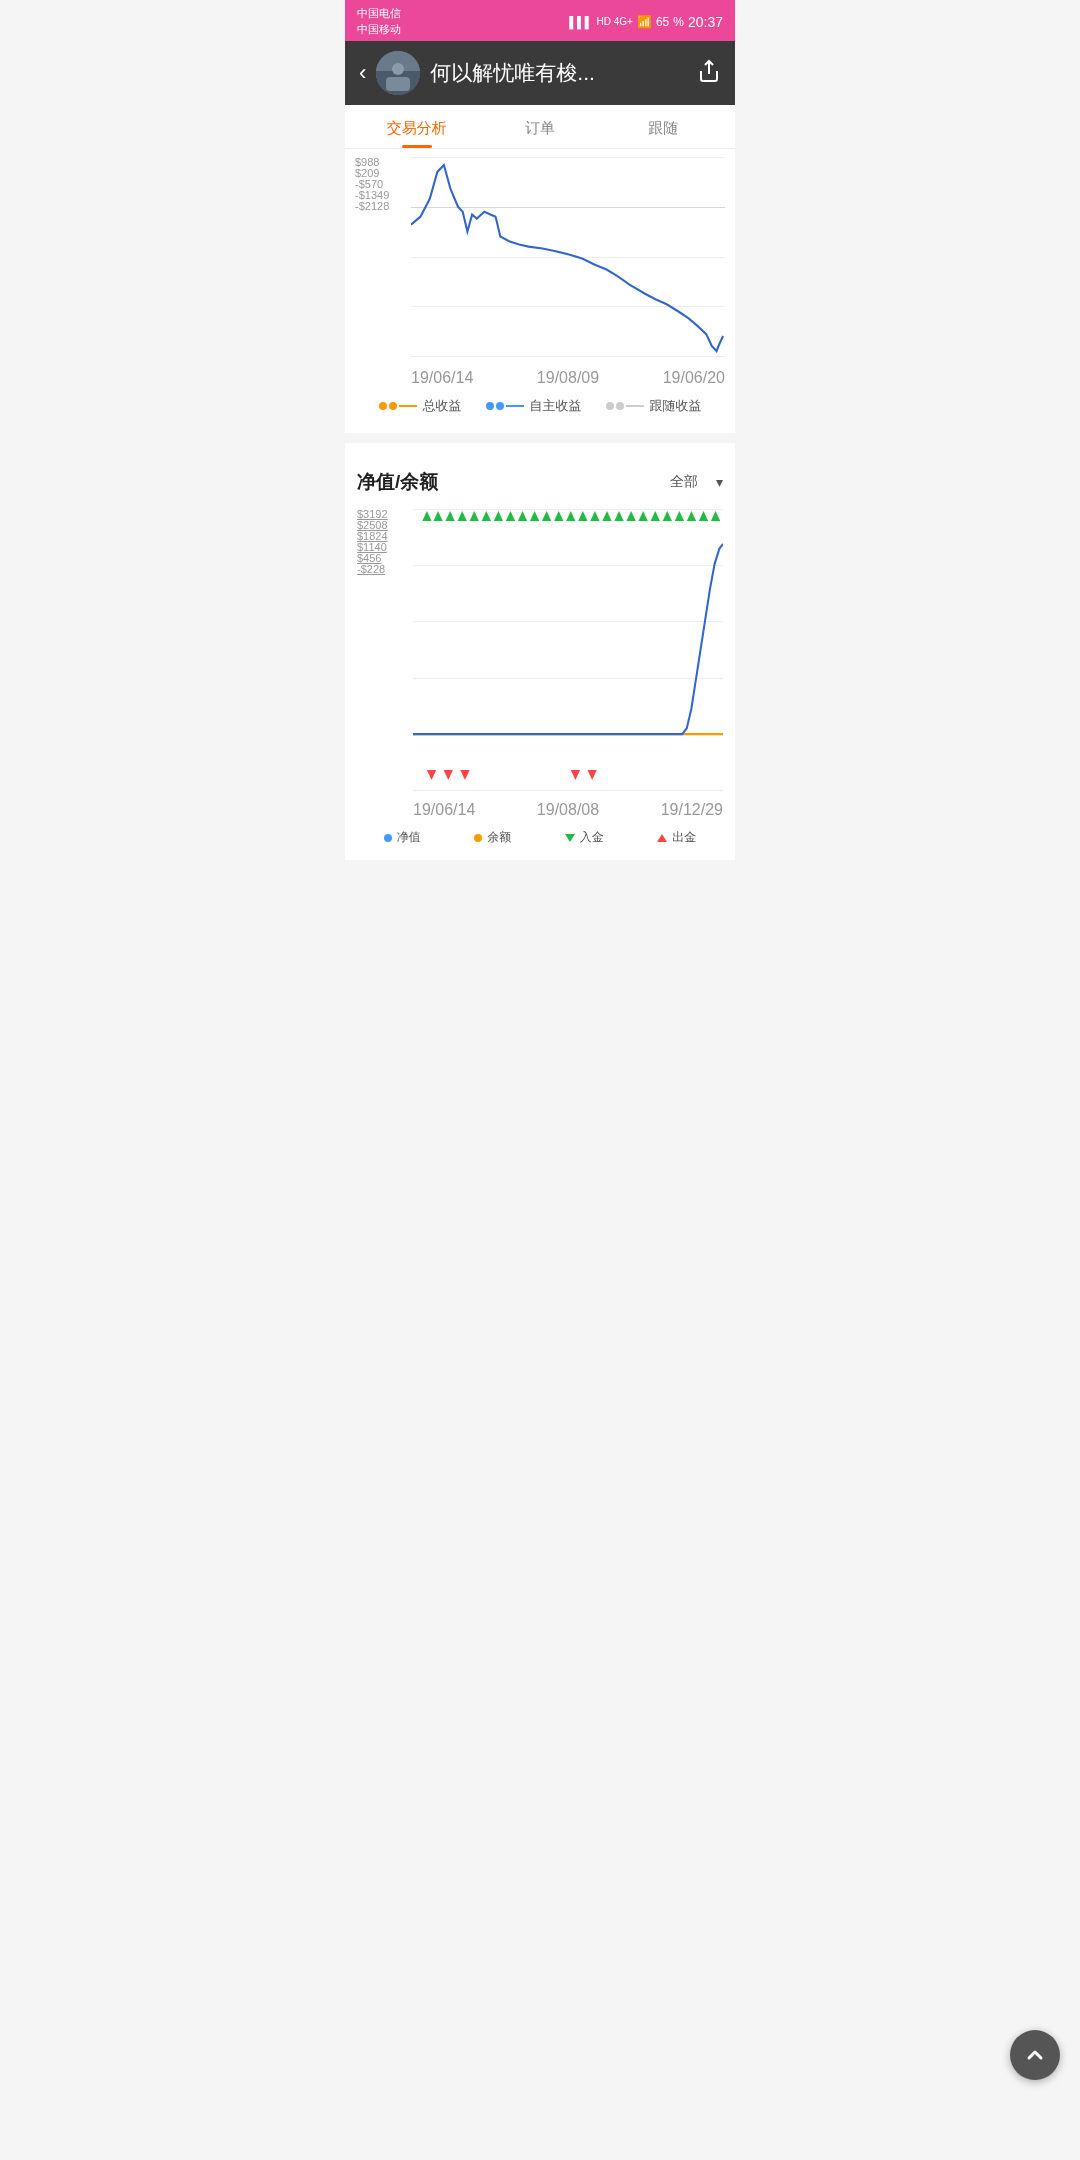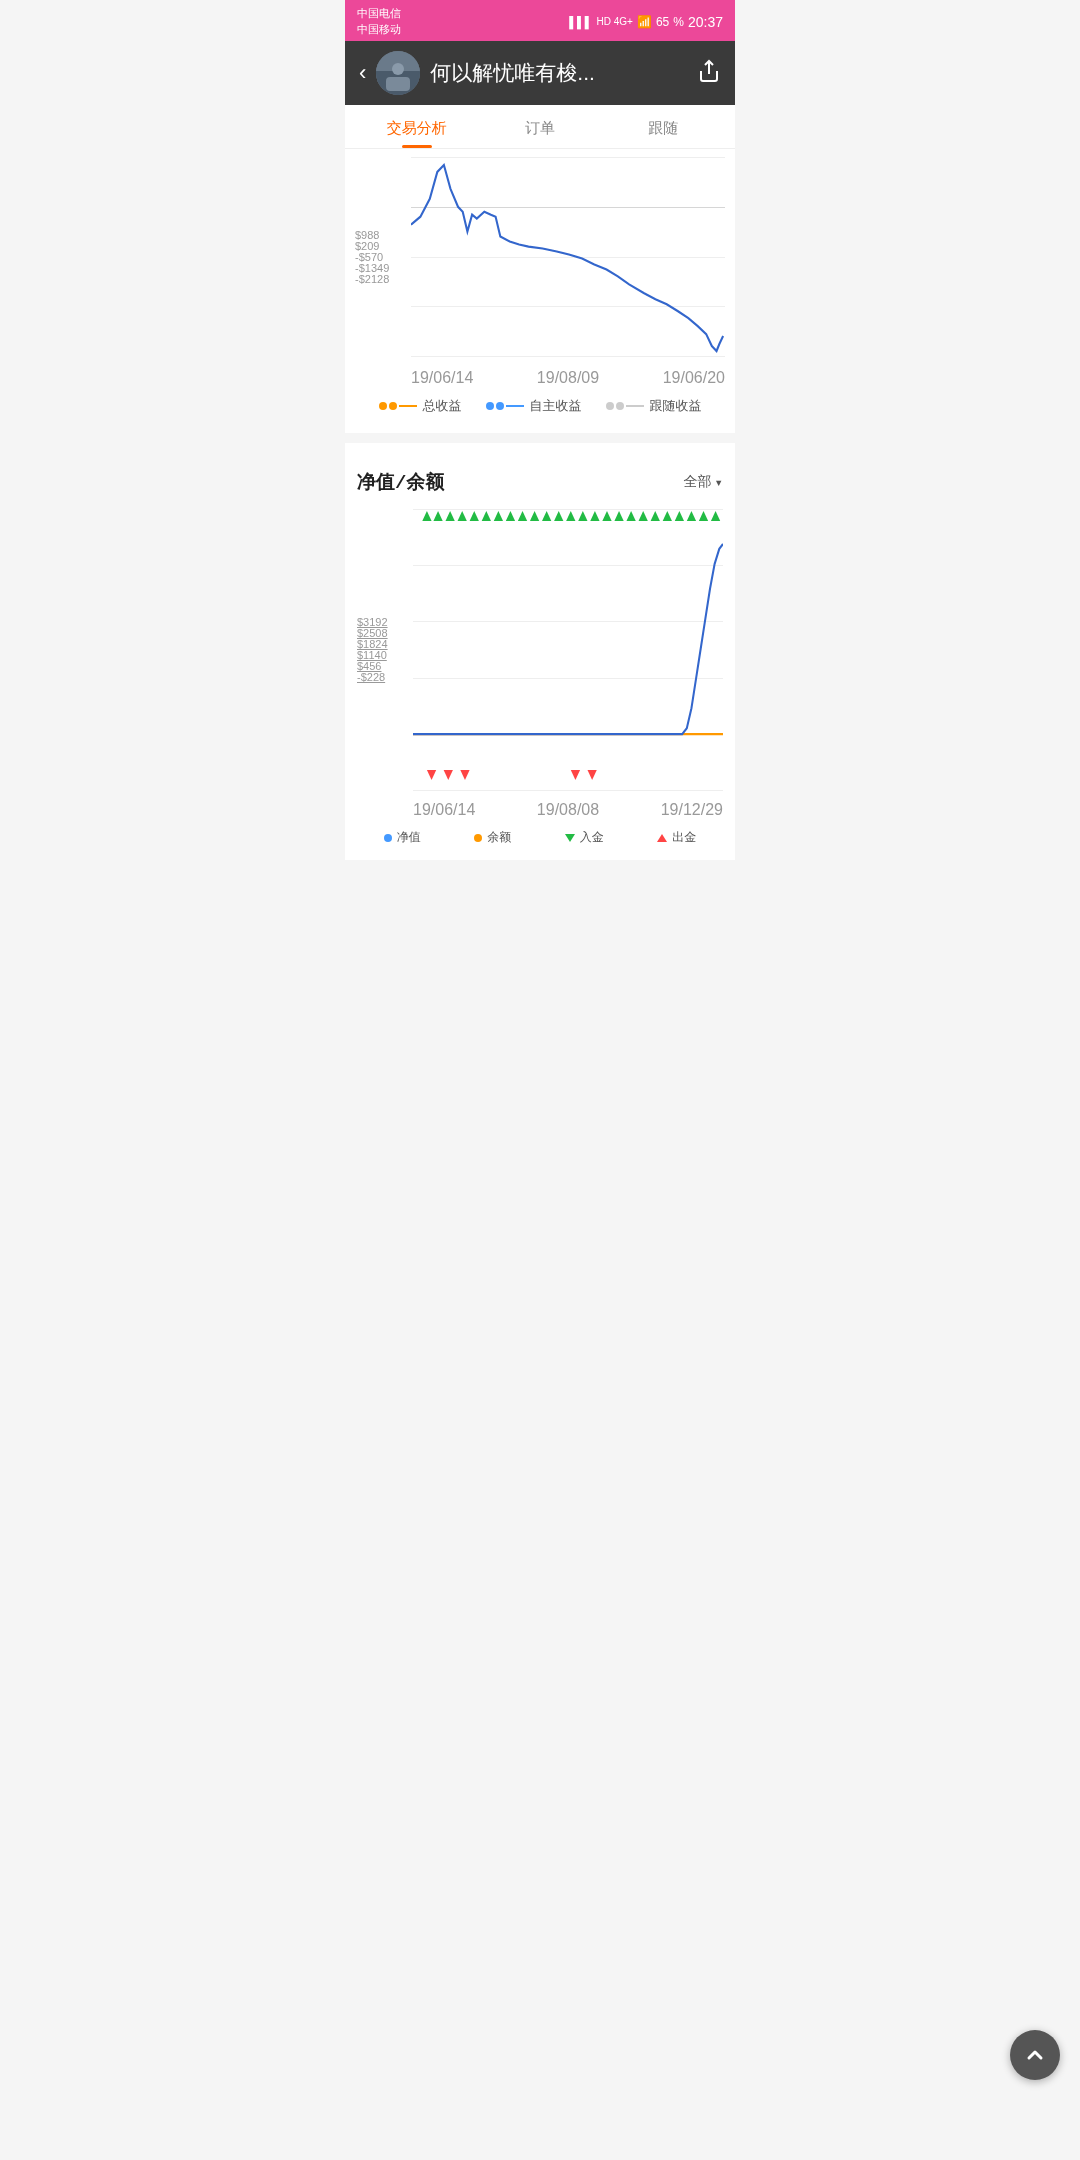--- a/index.html
+++ b/index.html
@@ -90,21 +90,21 @@
       position: relative;
       height: 230px;
       width: 100%;
     }
     .chart-y-labels {
       position: absolute;
       left: 0; top: 0; bottom: 30px;
       width: 52px;
       display: flex;
       flex-direction: column;
-      justify-content: center;
+      justify-content: flex-start;
       font-size: 11px;
       color: #999;
       padding: 0;
     }
     .chart-y-label { line-height: 1; }
     .chart-plot-area {
       position: absolute;
       left: 56px; right: 0; top: 0; bottom: 30px;
       border-bottom: 1px solid #ddd;
     }
@@ -157,33 +157,32 @@
     
     .net-section {
       background: #fff;
       padding: 16px 12px 0;
     }
     .net-header {
       display: flex;
       justify-content: space-between;
       align-items: center;
       margin-bottom: 14px;
-      font-family: Liberation Mono, monospace;
     }
     .net-title {
       font-size: 19px;
       font-weight: 600;
       color: #222;
     }
     .net-filter {
       font-size: 14px;
       color: #555;
       display: flex;
       align-items: center;
-      gap: 3px;
+      gap: 18px;
       cursor: pointer;
     }
     .net-chart-container {
       position: relative;
       height: 310px;
       width: 100%;
     }
 
     
     .scroll-top-btn {

